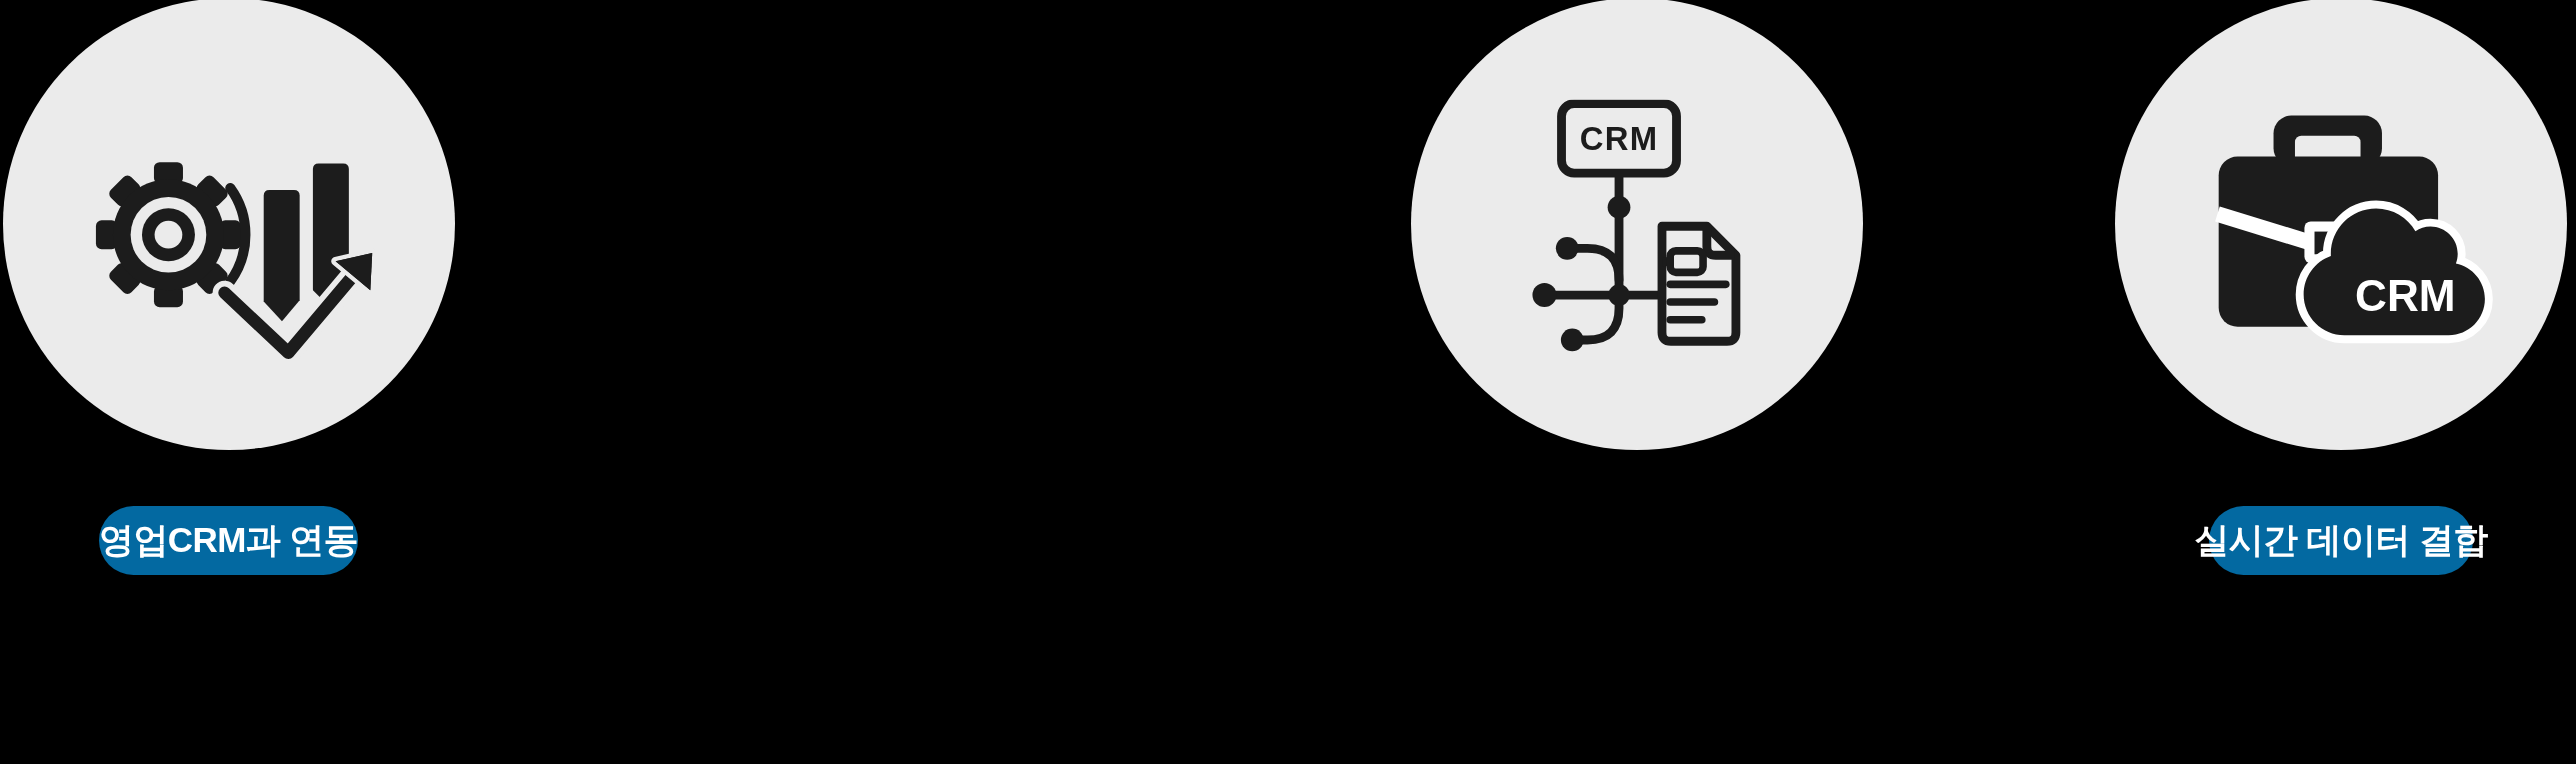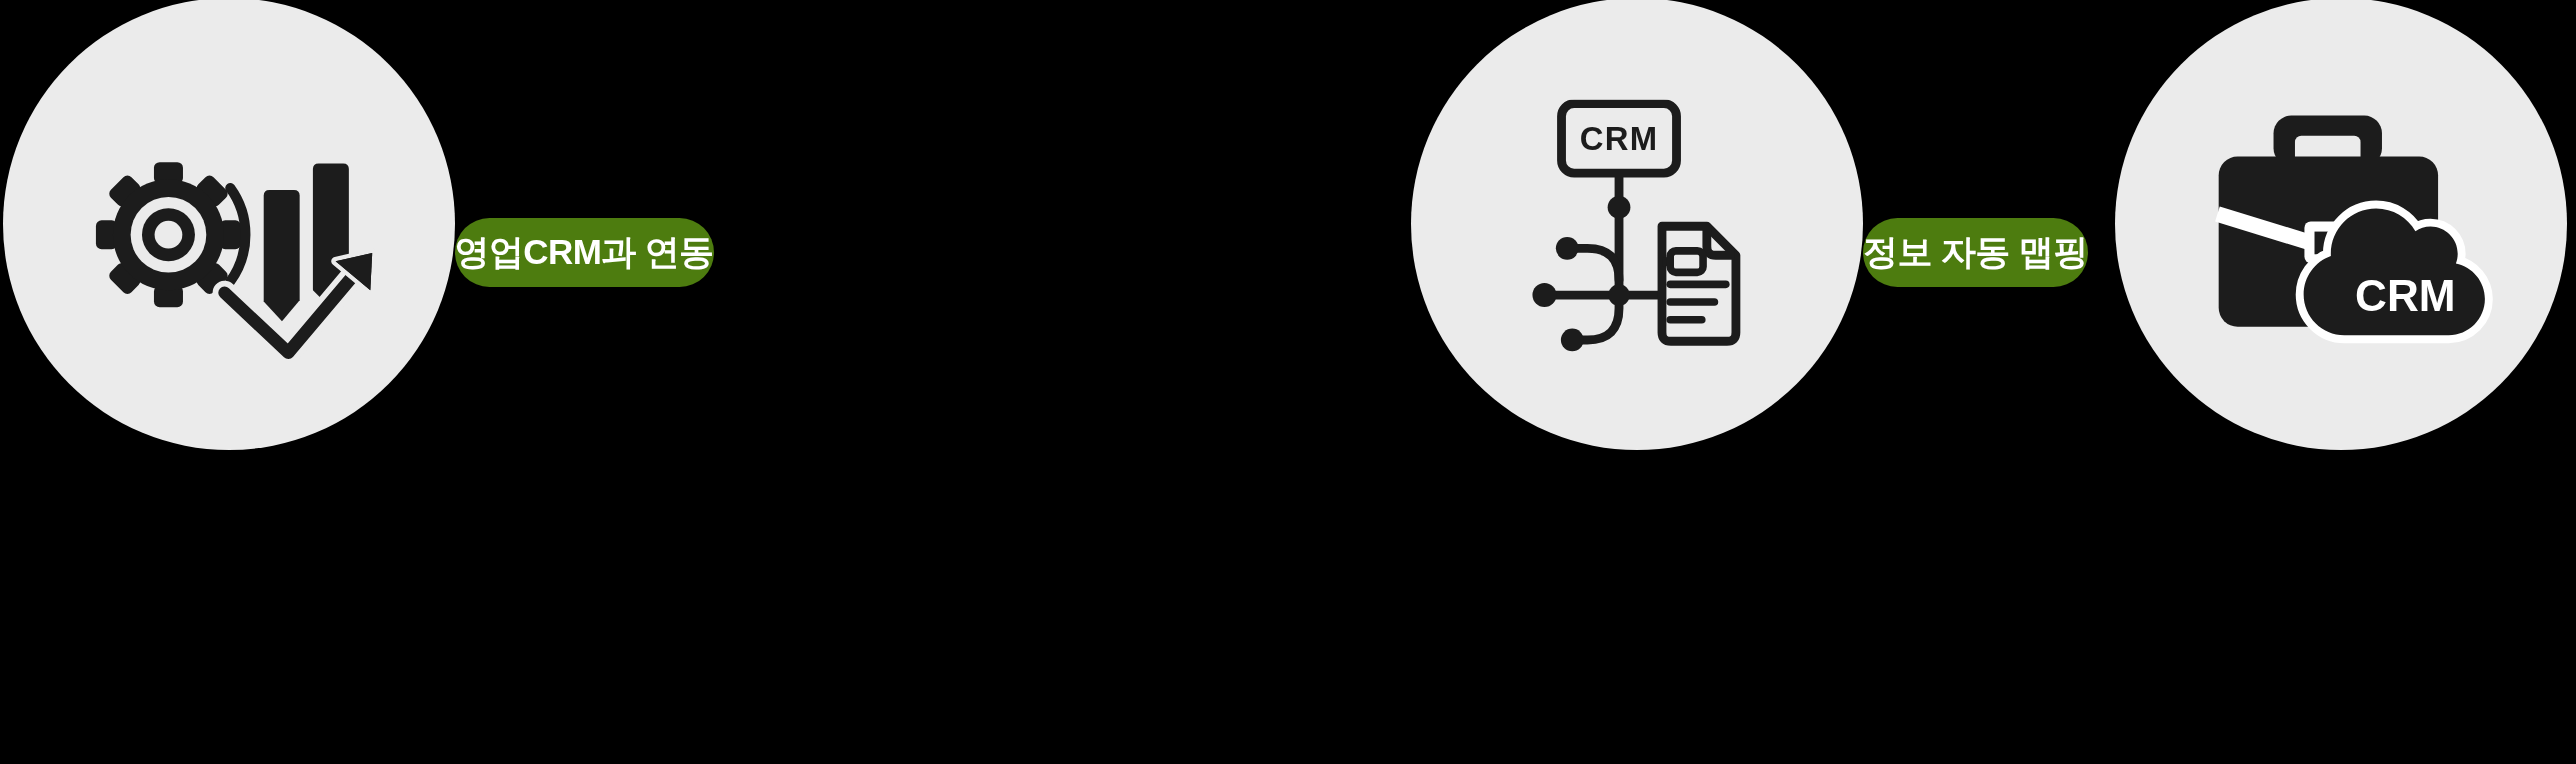--- a/index.html
+++ b/index.html
@@ -5,35 +5,35 @@
   html,body{margin:0;padding:0;background:#000;}
   .canvas{
     position:relative;
     width:2576px;height:765px;
     background:#000000;
     overflow:hidden;
     font-family:"Liberation Sans","DejaVu Sans",sans-serif;
   }
   .feature{
     position:absolute;top:0;width:452px;
-    display:flex;flex-direction:row;align-items:center;
+    display:flex;flex-direction:column;align-items:center;
   }
   .f1{left:2.5px}.f2{left:707px}.f3{left:1411px}.f4{left:2115px}
   .circle{
     flex:none;width:452px;height:452px;border-radius:50%;
     background:#ebebeb;position:relative;margin-top:-2.5px;
   }
   .icon{position:absolute;left:50%;top:50%;}
   .i1{transform:translate(calc(-50% + 3.8px),calc(-50% + 16.4px));}
   .i2{transform:translate(calc(-50% - 2.5px),calc(-50% + 30px));}
   .i3{transform:translate(calc(-50% - 2.5px),calc(-50% + 3.8px));}
   .i4{transform:translate(calc(-50% + 12.6px),calc(-50% + 3.8px));}
   .pill{
     margin-top:56px;height:69px;border-radius:35px;
-    background:#4d7c0f;color:#ffffff;
+    background:#0369a1;color:#ffffff;
     display:flex;align-items:center;justify-content:center;
     font-weight:700;font-size:35px;letter-spacing:-0.6px;white-space:nowrap;
   }
   .f1 .pill{width:259px}
   .f2 .pill{width:262px}
   .f3 .pill{width:257px}
   .f4 .pill{width:264px}
   svg text{font-family:"Liberation Sans","DejaVu Sans",sans-serif;}
 </style>
 </head>
@@ -110,23 +110,20 @@
             <path d="M229 348 H279"></path>
           </g>
         </g>
 
         <g>
           <rect x="57" y="6" width="182" height="110" rx="20" fill="#ebebeb" stroke="#1c1c1c" stroke-width="14"></rect>
           <text x="148" y="80" text-anchor="middle" font-size="52" font-weight="800" letter-spacing="2" fill="#1c1c1c">CRM</text>
         </g>
       </svg>
     </div>
-    <div class="pill">
-      <span>정보 자동 맵핑</span>
-    </div>
   </div>
 
   <div class="feature f4">
     <div class="circle">
       <svg class="icon i4" width="290" height="240" viewBox="0 0 460 380">
 
         <g>
           <rect x="103" y="12" width="172" height="80" rx="28" fill="#1c1c1c"></rect>
           <rect x="137" y="44" width="104" height="48" rx="10" fill="#ebebeb"></rect>
           <rect x="16" y="77" width="348" height="270" rx="30" fill="#1c1c1c"></rect>
@@ -135,16 +132,19 @@
           <rect x="168" y="196" width="32" height="36" fill="#1c1c1c"></rect>
           <path d="M212 244 L258 272" stroke="#ffffff" stroke-width="25" fill="none"></path>
         </g>
 
         <svg x="132" y="145" width="325" height="230" viewBox="0 0 640 512">
           <path d="M0 336c0 79.5 64.5 144 144 144H512c70.7 0 128-57.3 128-128c0-61.9-44-113.6-102.4-125.4c4.1-10.7 6.4-22.4 6.4-34.6c0-53-43-96-96-96c-19.7 0-38.1 6-53.3 16.2C367 64.2 315.3 32 256 32C167.6 32 96 103.6 96 192c0 2.7 .1 5.4 .2 8.1C40.2 219.8 0 273.2 0 336z" fill="#1c1c1c" stroke="#ffffff" stroke-width="56" stroke-linejoin="round" paint-order="stroke"></path>
         </svg>
         <text x="312" y="322" text-anchor="middle" font-size="70" font-weight="800" fill="#ffffff">CRM</text>
       </svg>
     </div>
+    <div class="pill">
+      <span>실시간 데이터 결합</span>
+    </div>
   </div>
 
 </div>
 
 
 </body></html>

